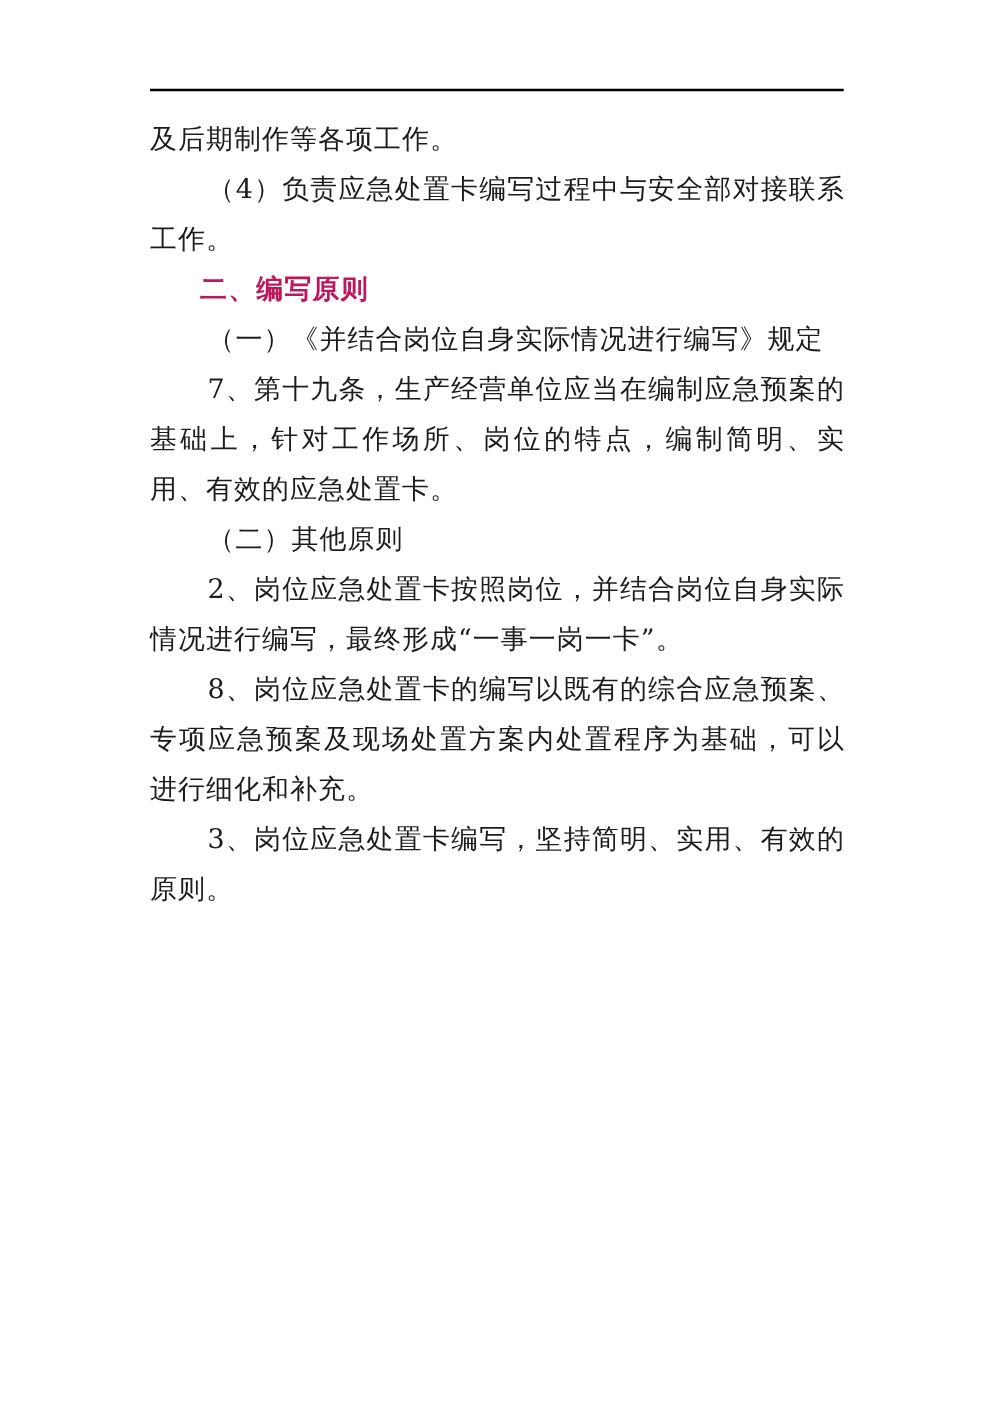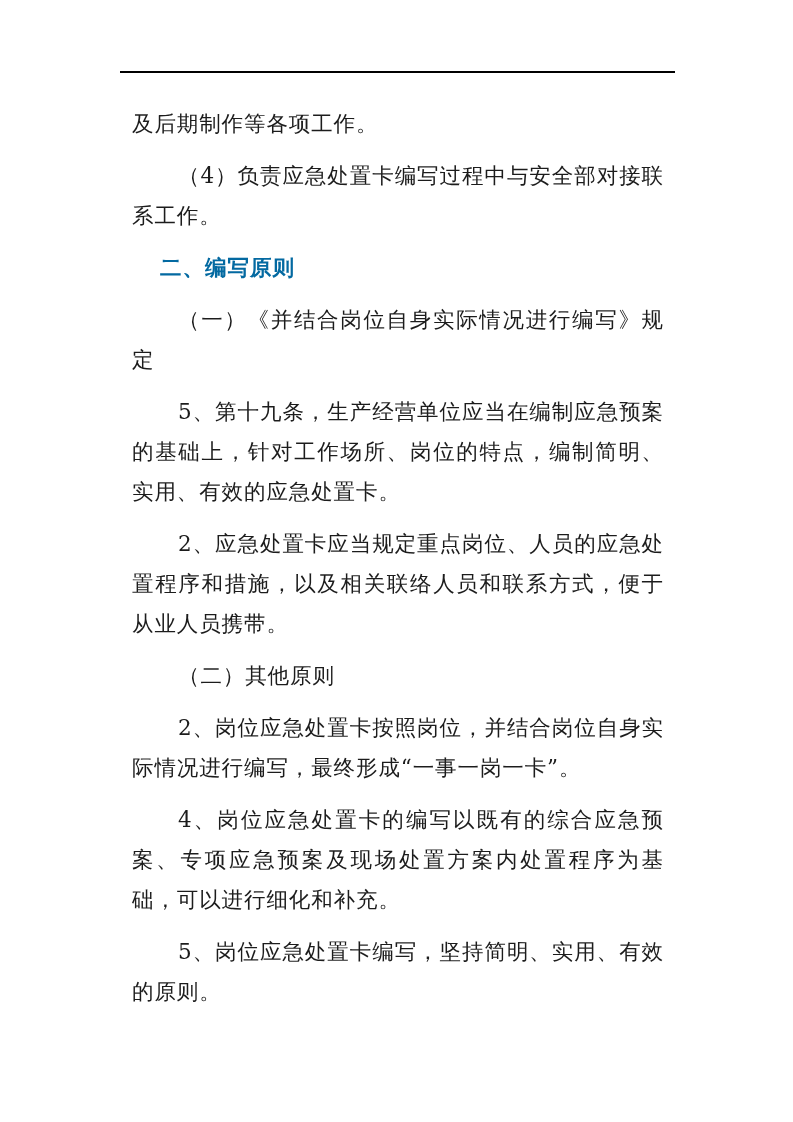--- a/index.html
+++ b/index.html
@@ -44,21 +44,21 @@
 
   
   .body-column {
     position: absolute;
     left: 120px;
     top: 92px;
     width: 556px;
   }
 
   p.para {
-    margin: 12px;
+    margin: 0;
     padding: 0;
     font-size: 21.5px;
     line-height: 40px;
     text-align: justify;
     text-justify: inter-ideograph;
     letter-spacing: 0.9px;
     color: #1c1c1c;
     text-indent: 0;
     font-family: "DejaVu Serif", "Liberation Serif", serif;
     word-break: break-all;
@@ -70,21 +70,21 @@
     text-align-last: left;
   }
 
   h2.heading {
     margin: 0;
     padding: 0;
     font-size: 21.5px;
     line-height: 40px;
     font-weight: bold;
     letter-spacing: 1px;
-    color: #0369a1;
+    color: #be185d;
     text-indent: 40px;
     font-family: "DejaVu Sans", "Liberation Sans", sans-serif;
   }
 </style>
 </head>
 <body>
 
 <div class="page">
 
   <div class="header-zone">
@@ -94,28 +94,27 @@
   <div class="body-column">
 
     <p class="para last-line-left">及后期制作等各项工作。</p>
 
     <p class="para indent2 last-line-left">（4）负责应急处置卡编写过程中与安全部对接联系工作。</p>
 
     <h2 class="heading">二、编写原则</h2>
 
     <p class="para indent2 last-line-left">（一）《并结合岗位自身实际情况进行编写》规定</p>
 
-    <p class="para indent2 last-line-left">5、第十九条，生产经营单位应当在编制应急预案的基础上，针对工作场所、岗位的特点，编制简明、实用、有效的应急处置卡。</p>
+    <p class="para indent2 last-line-left">7、第十九条，生产经营单位应当在编制应急预案的基础上，针对工作场所、岗位的特点，编制简明、实用、有效的应急处置卡。</p>
 
-    <p class="para indent2 last-line-left">2、应急处置卡应当规定重点岗位、人员的应急处置程序和措施，以及相关联络人员和联系方式，便于从业人员携带。</p>
 
     <p class="para indent2 last-line-left">（二）其他原则</p>
 
     <p class="para indent2 last-line-left">2、岗位应急处置卡按照岗位，并结合岗位自身实际情况进行编写，最终形成“一事一岗一卡”。</p>
 
-    <p class="para indent2 last-line-left">4、岗位应急处置卡的编写以既有的综合应急预案、专项应急预案及现场处置方案内处置程序为基础，可以进行细化和补充。</p>
+    <p class="para indent2 last-line-left">8、岗位应急处置卡的编写以既有的综合应急预案、专项应急预案及现场处置方案内处置程序为基础，可以进行细化和补充。</p>
 
 
 
-    <p class="para indent2 last-line-left">5、岗位应急处置卡编写，坚持简明、实用、有效的原则。</p>
+    <p class="para indent2 last-line-left">3、岗位应急处置卡编写，坚持简明、实用、有效的原则。</p>
 
   </div>
 </div>
 
 </body></html>

